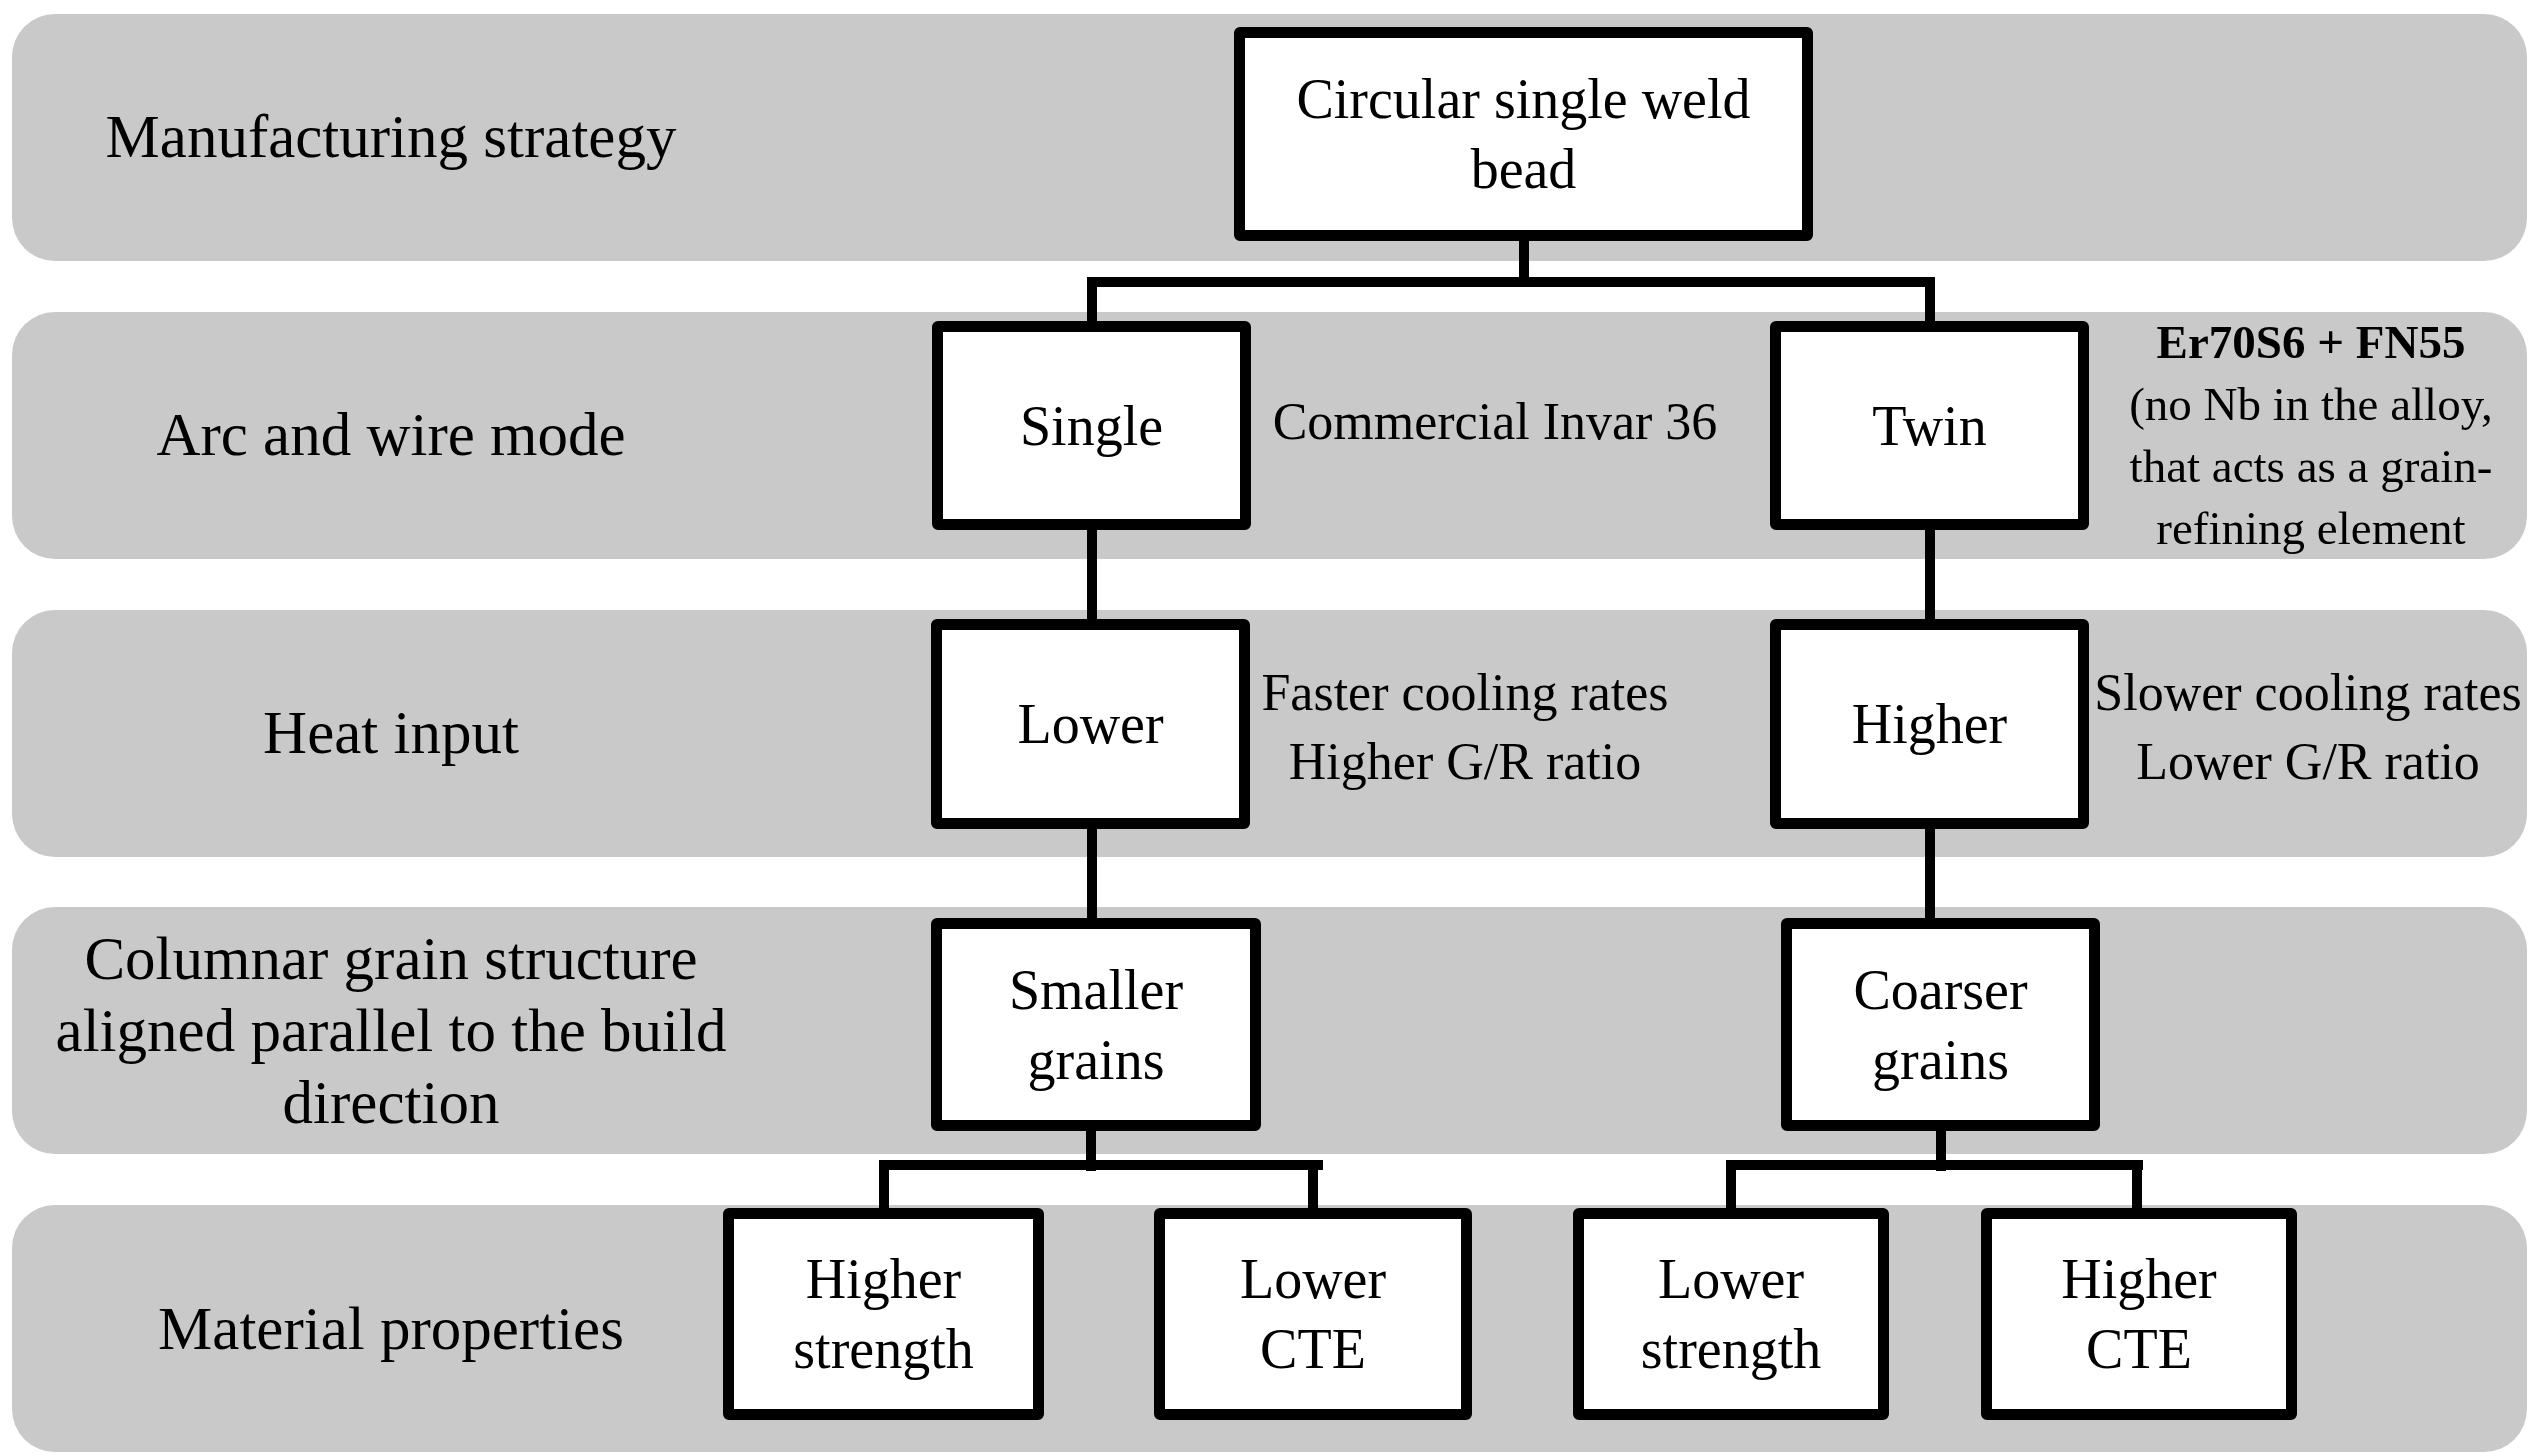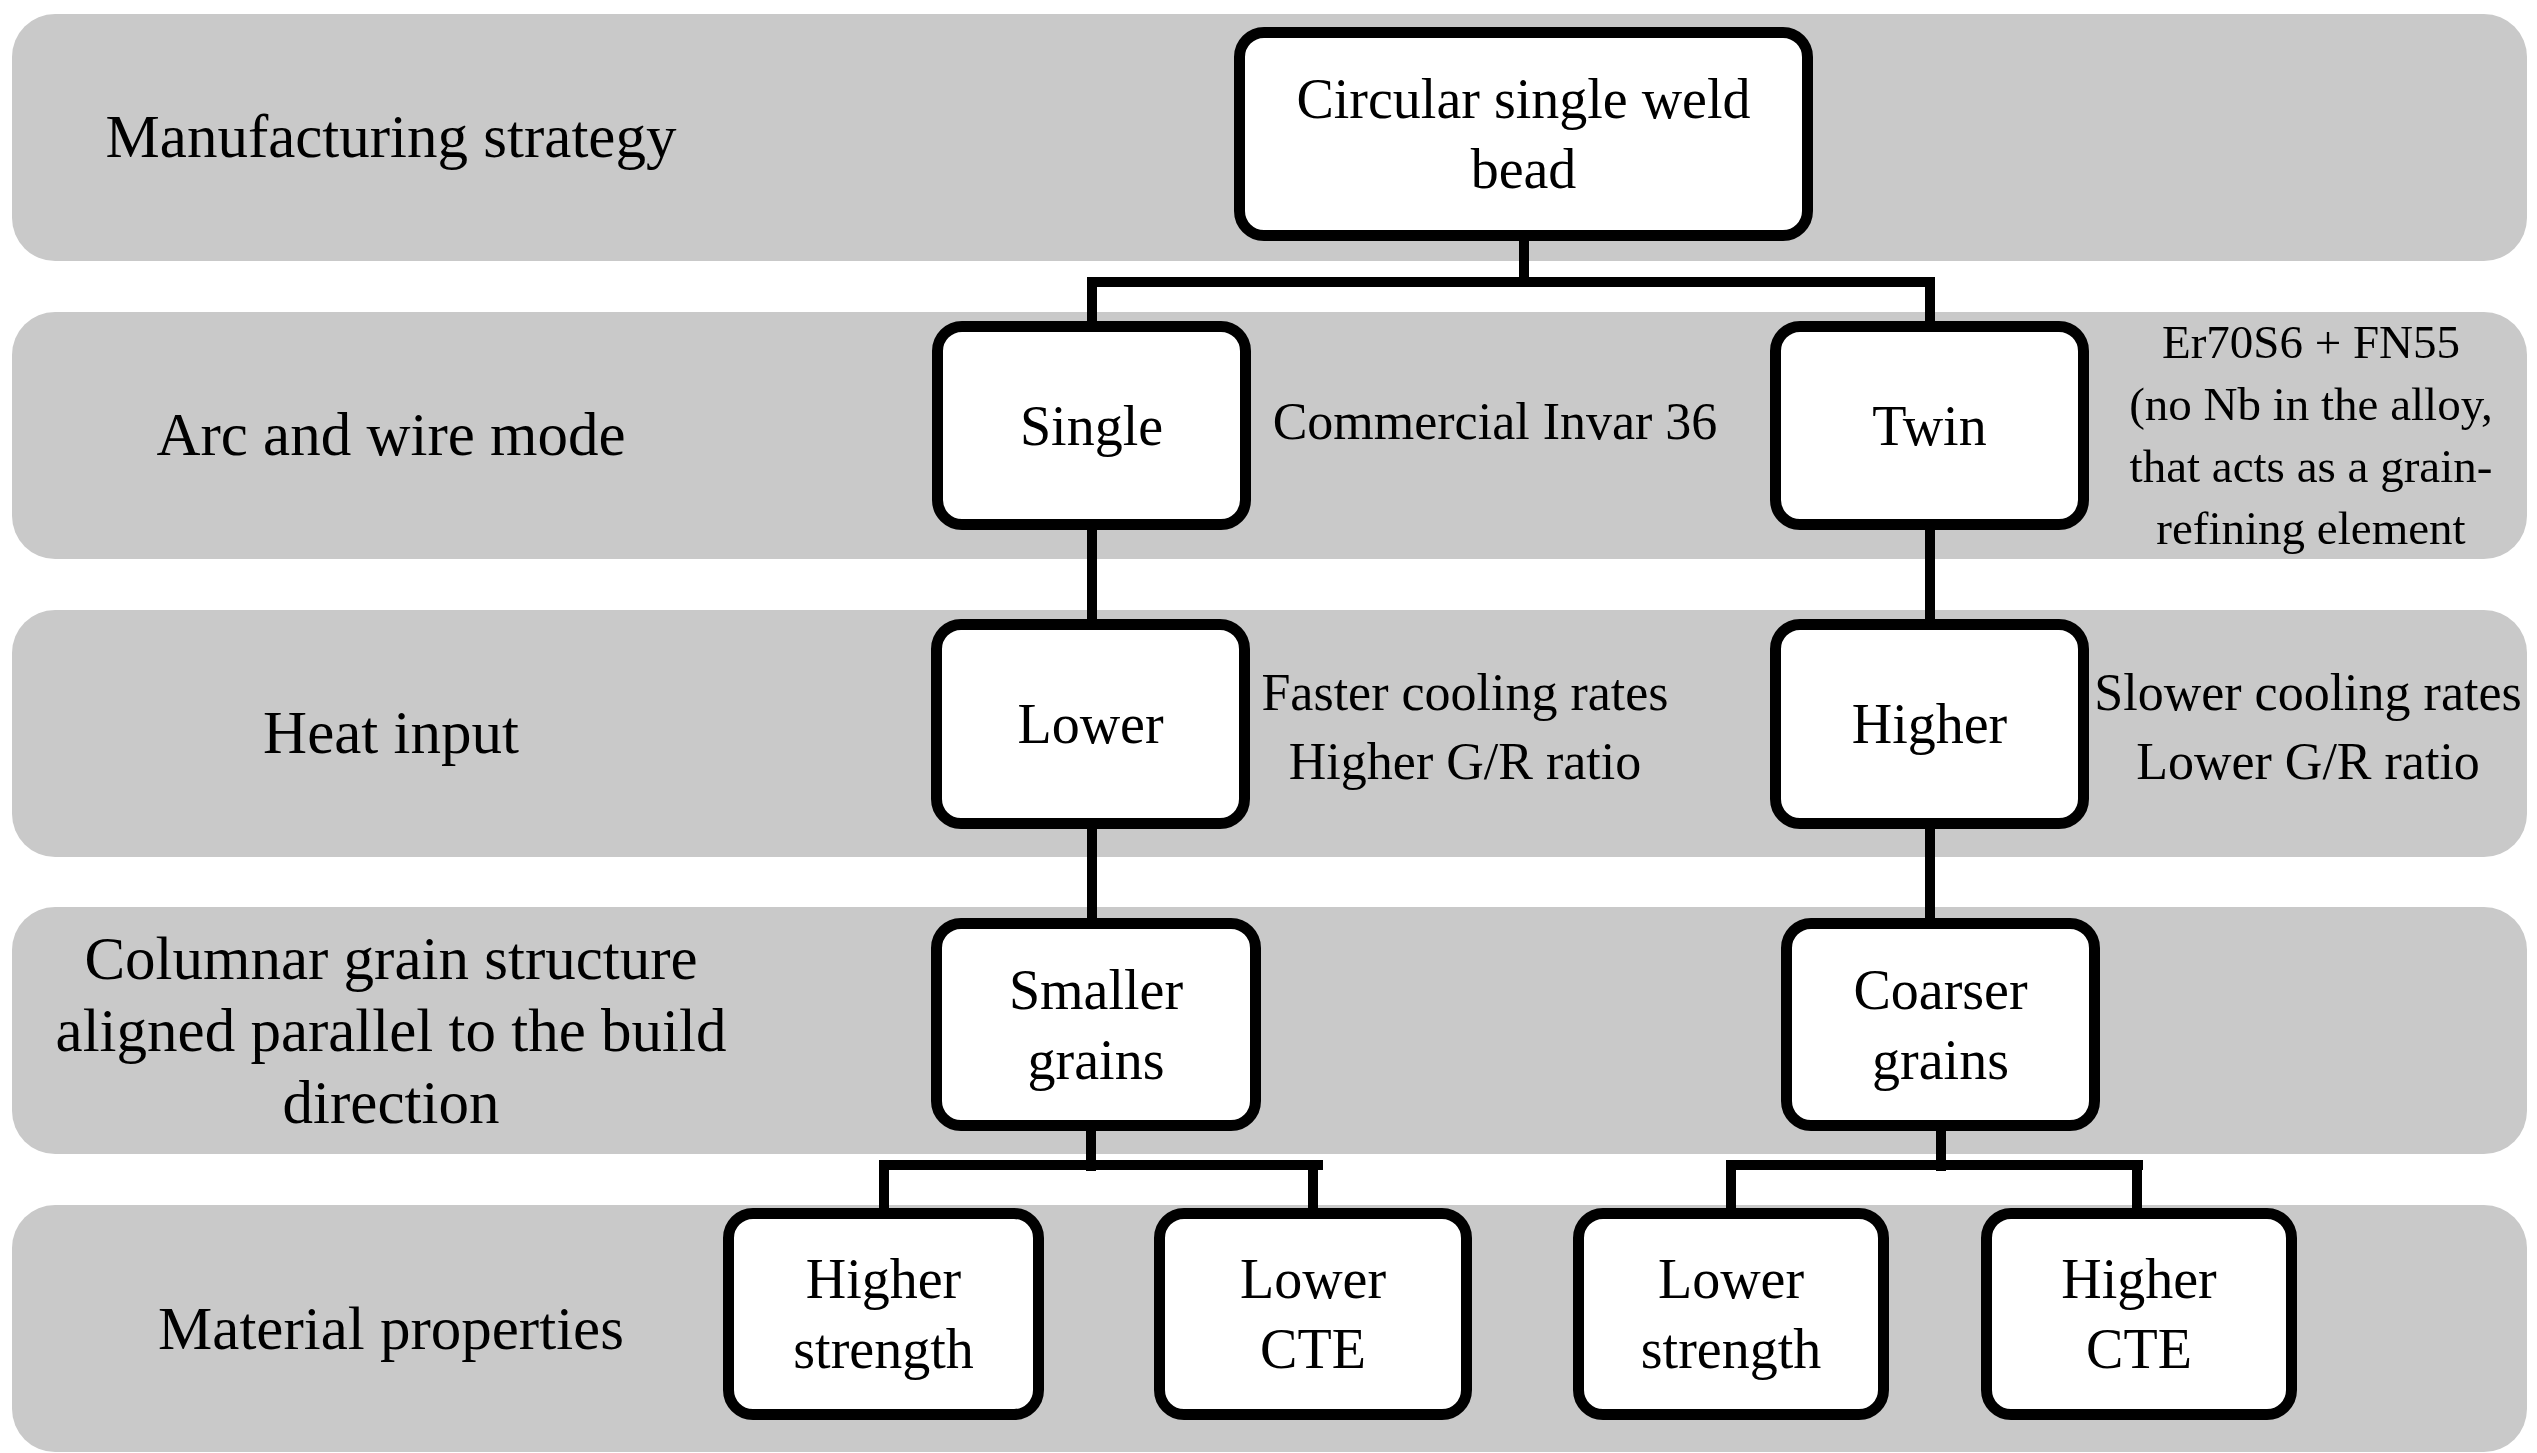--- a/index.html
+++ b/index.html
@@ -28,37 +28,37 @@
     transform:translateY(-50%);
     text-align:center;
     font-size:61px;line-height:1.18;
     white-space:nowrap;
   }
   .node{
     position:absolute;
     box-sizing:border-box;
     background:var(--box-fill);
     border:11.5px solid var(--line);
-    border-radius:30px;
+    border-radius:6px;
     display:flex;flex-direction:column;
     align-items:center;justify-content:center;
     text-align:center;
     font-size:56px;line-height:1.25;
     z-index:3;
   }
   .cline{position:absolute;background:var(--line);z-index:2;}
   .ann{
     position:absolute;
     transform:translate(-50%,-50%);
     text-align:center;
     font-size:52px;line-height:1.32;
     white-space:nowrap;
     z-index:4;
   }
-  .ann .big{font-size:47px;}
+  .ann .big{font-size:47px;font-weight:bold;}
   .ann .small{font-size:47px;}
 </style>
 </head>
 <body>
 
 <div class="canvas">
 
   <div class="band" style="top:14px"></div>
   <div class="band" style="top:312px"></div>
   <div class="band" style="top:610px"></div>

